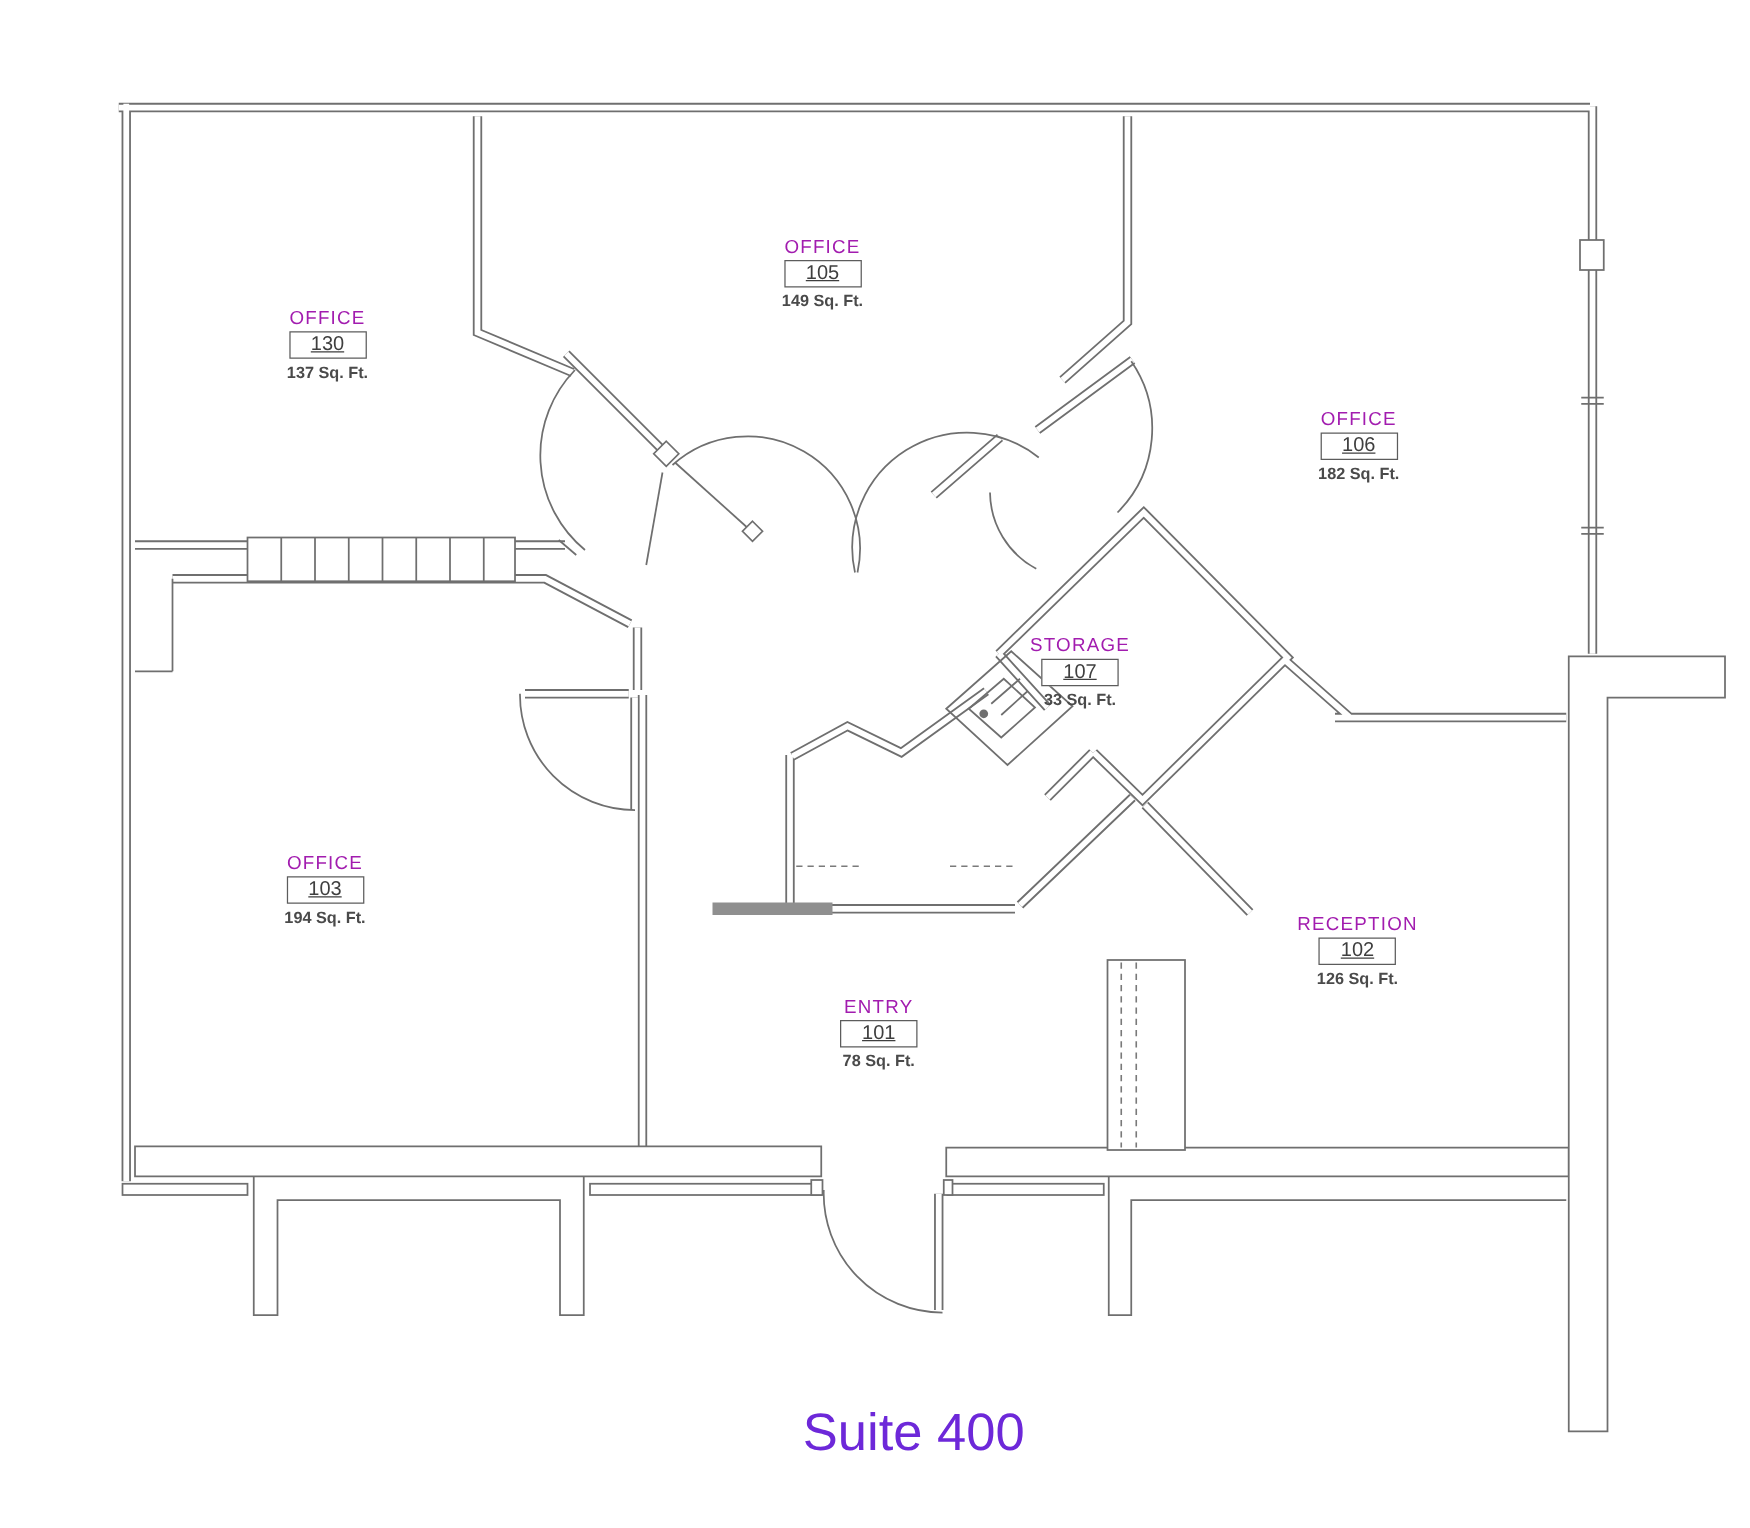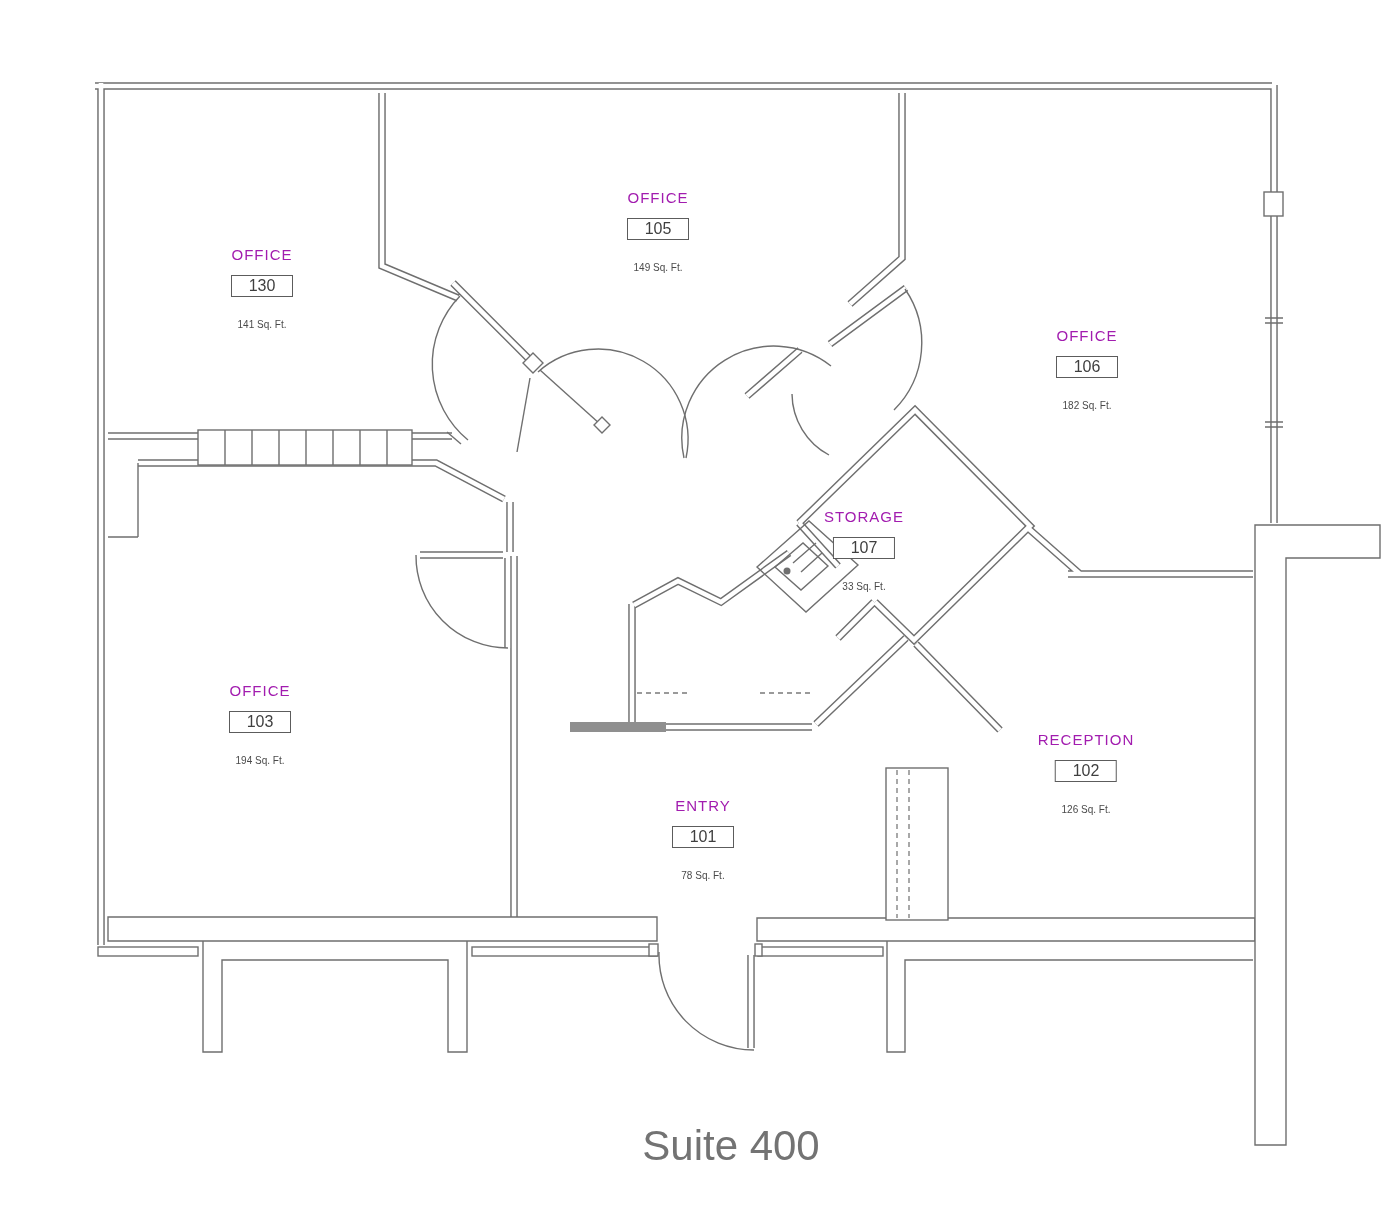--- a/index.html
+++ b/index.html
@@ -10,25 +10,25 @@
   .w-outer{stroke:#6f6f6f;stroke-width:7.5;fill:none;}
   .w-inner{stroke:#ffffff;stroke-width:4.6;fill:none;}
   .ln{stroke:#6f6f6f;stroke-width:1.4;fill:none;}
   .ln-fill{stroke:#6f6f6f;stroke-width:1.4;fill:#ffffff;}
   .dash{stroke:#7a7a7a;stroke-width:1.3;fill:none;stroke-dasharray:5 4;}
   .bar{fill:#8f8f8f;stroke:none;}
   .dot{fill:#6f6f6f;stroke:none;}
 
   .room-label{position:absolute;transform:translateX(-50%);text-align:center;color:#3f3f3f;}
   .room-name{font-size:15px;letter-spacing:1px;white-space:nowrap;color:#a21caf;}
-  .room-number-box{display:inline-block;margin-top:12px;border:1.6px solid #5c5c5c;
-                   padding:1px 16px;font-size:16px;color:#3f3f3f;background:#fff;min-width:28px;}
-  .room-area{margin-top:22px;font-size:10px;color:#4a4a4a;white-space:nowrap;}
+  .room-number-box{display:inline-block;margin-top:2px;border:1.6px solid #5c5c5c;
+                   padding:1px 16px;font-size:16px;color:#3f3f3f;background:#fff;min-width:28px;text-decoration:underline;}
+  .room-area{margin-top:3px;font-size:13px;color:#4a4a4a;white-space:nowrap;font-weight:bold;}
   .plan-title{position:absolute;left:731px;top:1122px;transform:translateX(-50%);
-              font-size:42px;color:#737373;white-space:nowrap;}
+              font-size:42px;color:#6d28d9;white-space:nowrap;}
 </style>
 </head>
 <body>
 
 <div class="stage">
 
   <svg width="1400" height="1222" viewBox="0 0 1400 1222">
 
     <g>
       <path class="w-outer" d="
@@ -143,21 +143,21 @@
       <path class="ln" d="M757,567 L809,521 L858,565 L806,612 Z"></path>
       <path class="ln" d="M775,567 L803,543 L828,566 L801,590 Z"></path>
       <circle class="dot" cx="787" cy="571" r="3.5"></circle>
       <path class="ln" d="M793,563 L816,543 M801,572 L822,553"></path>
     </g>
   </svg>
 
   <div class="room-label" style="left:262px;top:246px">
     <div class="room-name">OFFICE</div>
     <div class="room-number-box"><span>130</span></div>
-    <div class="room-area">141 Sq. Ft.</div>
+    <div class="room-area">137 Sq. Ft.</div>
   </div>
 
   <div class="room-label" style="left:658px;top:189px">
     <div class="room-name">OFFICE</div>
     <div class="room-number-box"><span>105</span></div>
     <div class="room-area">149 Sq. Ft.</div>
   </div>
 
   <div class="room-label" style="left:1087px;top:327px">
     <div class="room-name">OFFICE</div>

